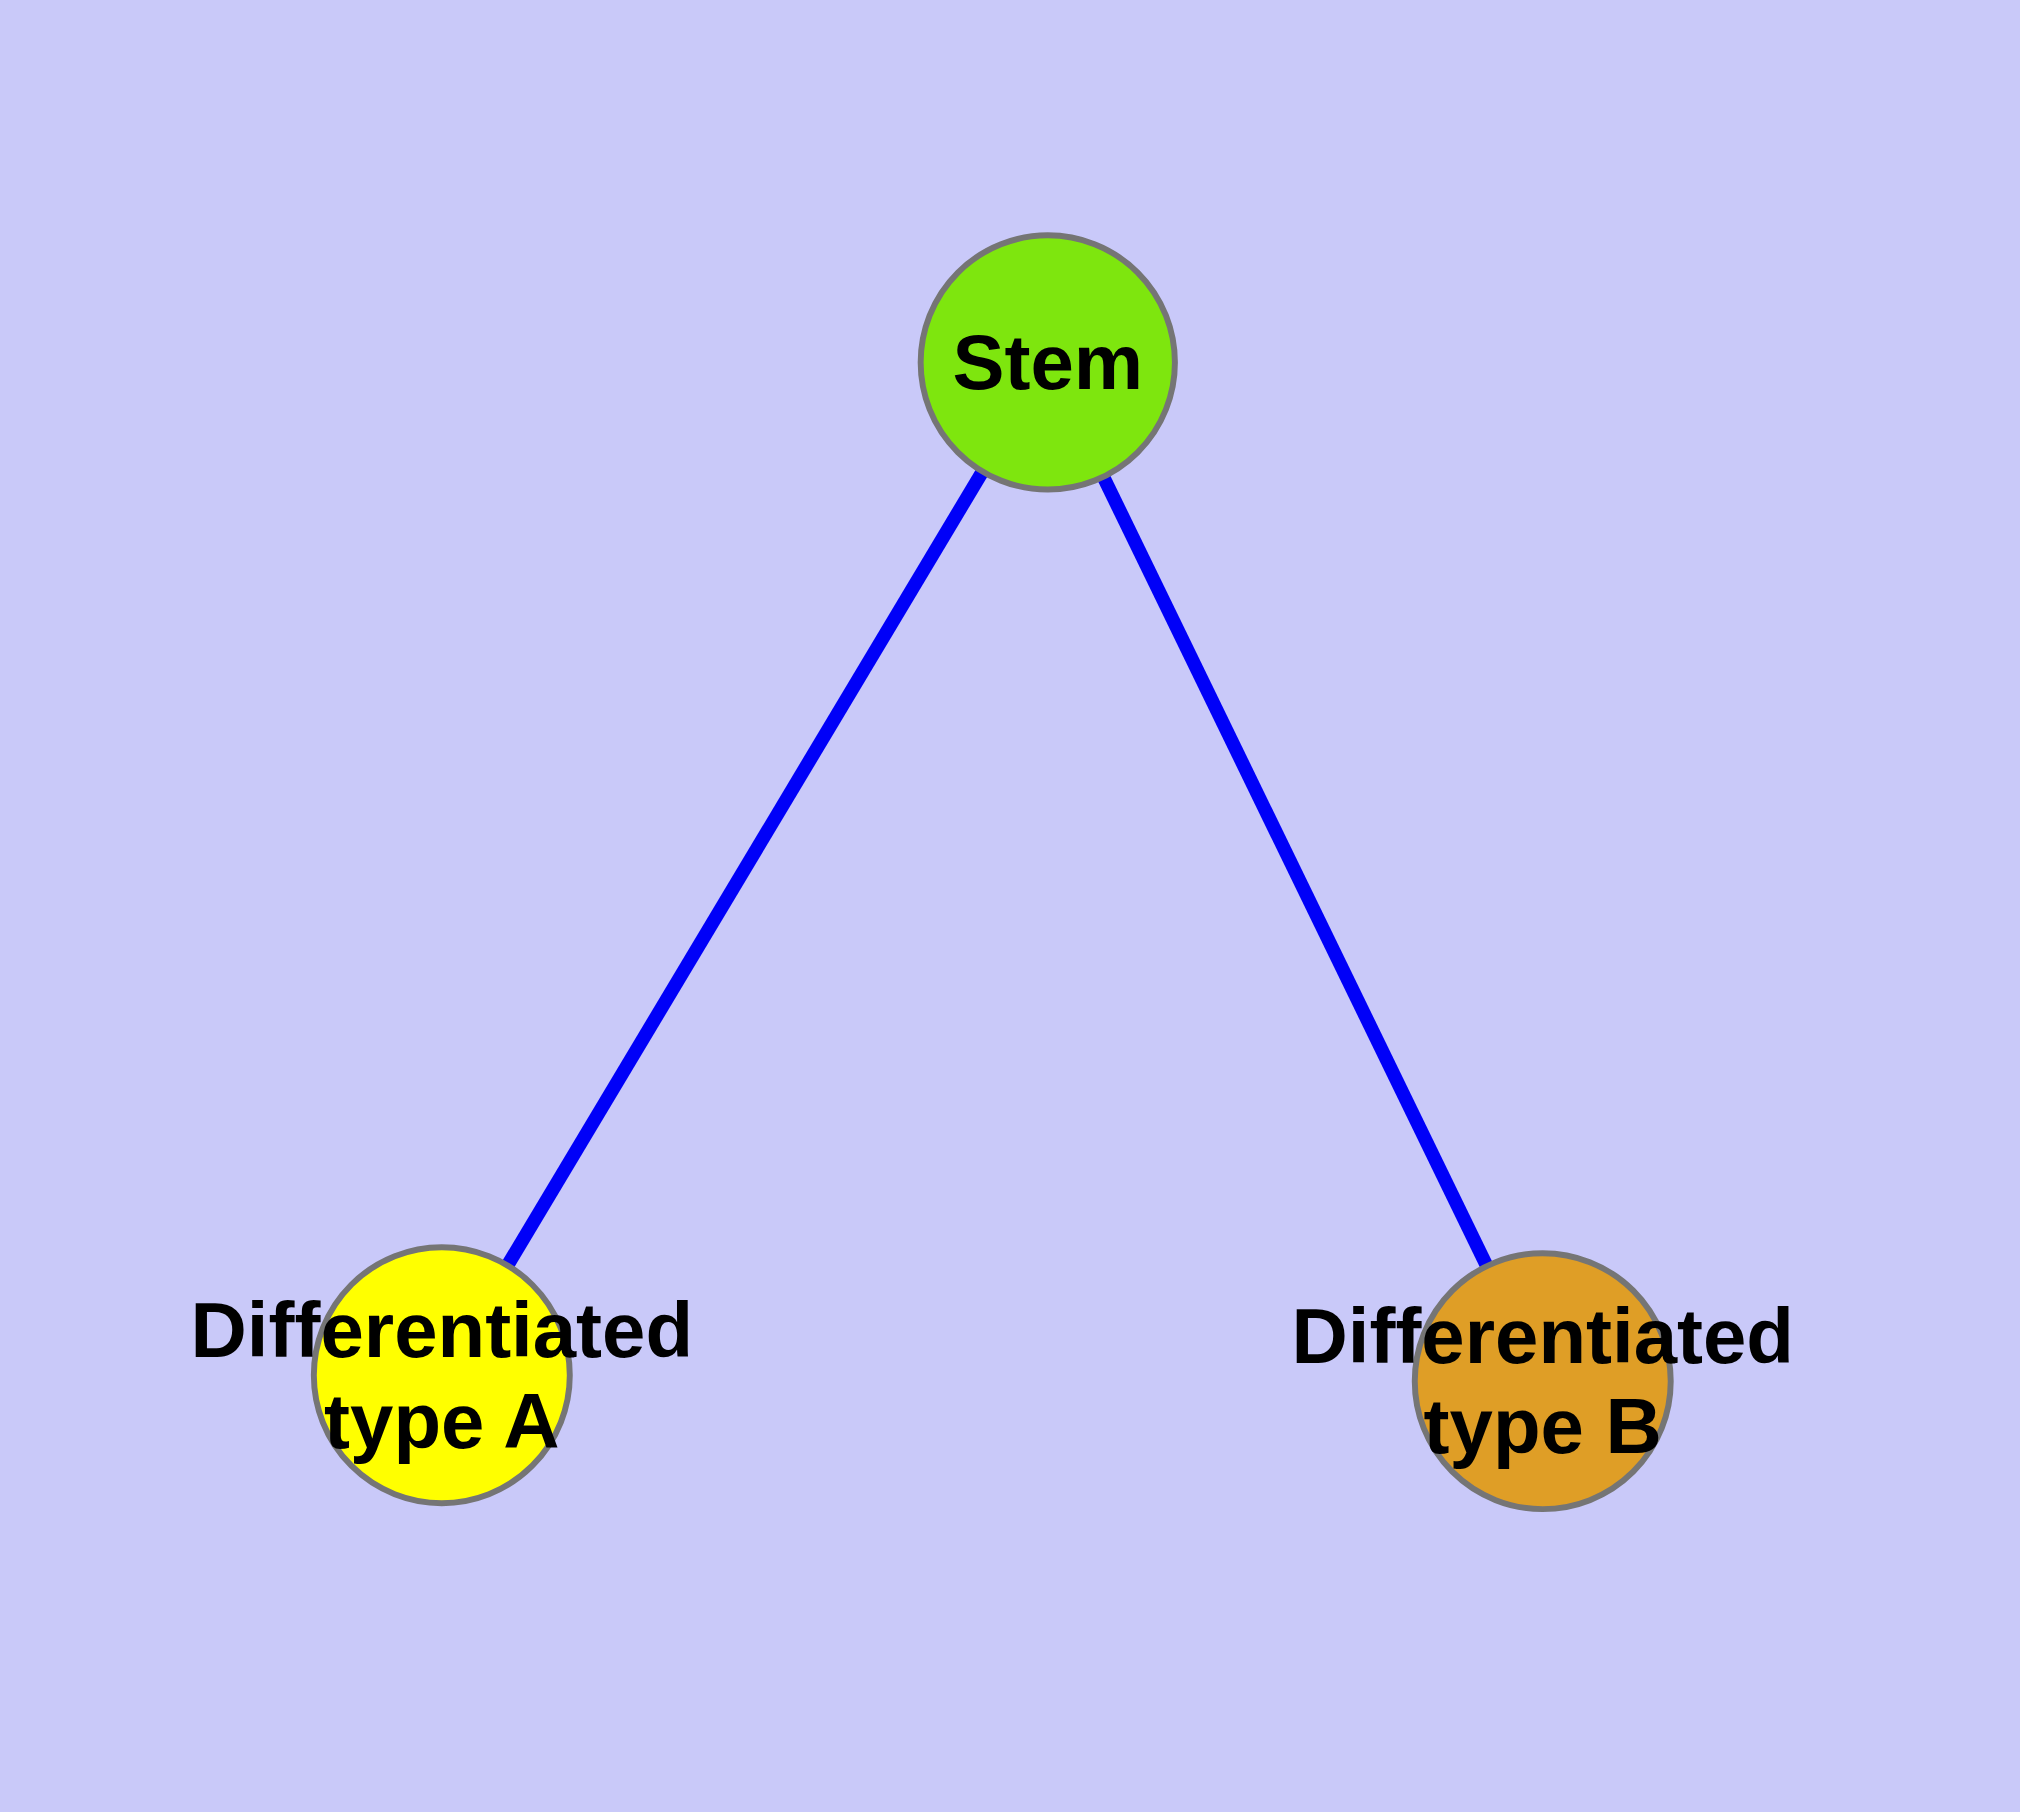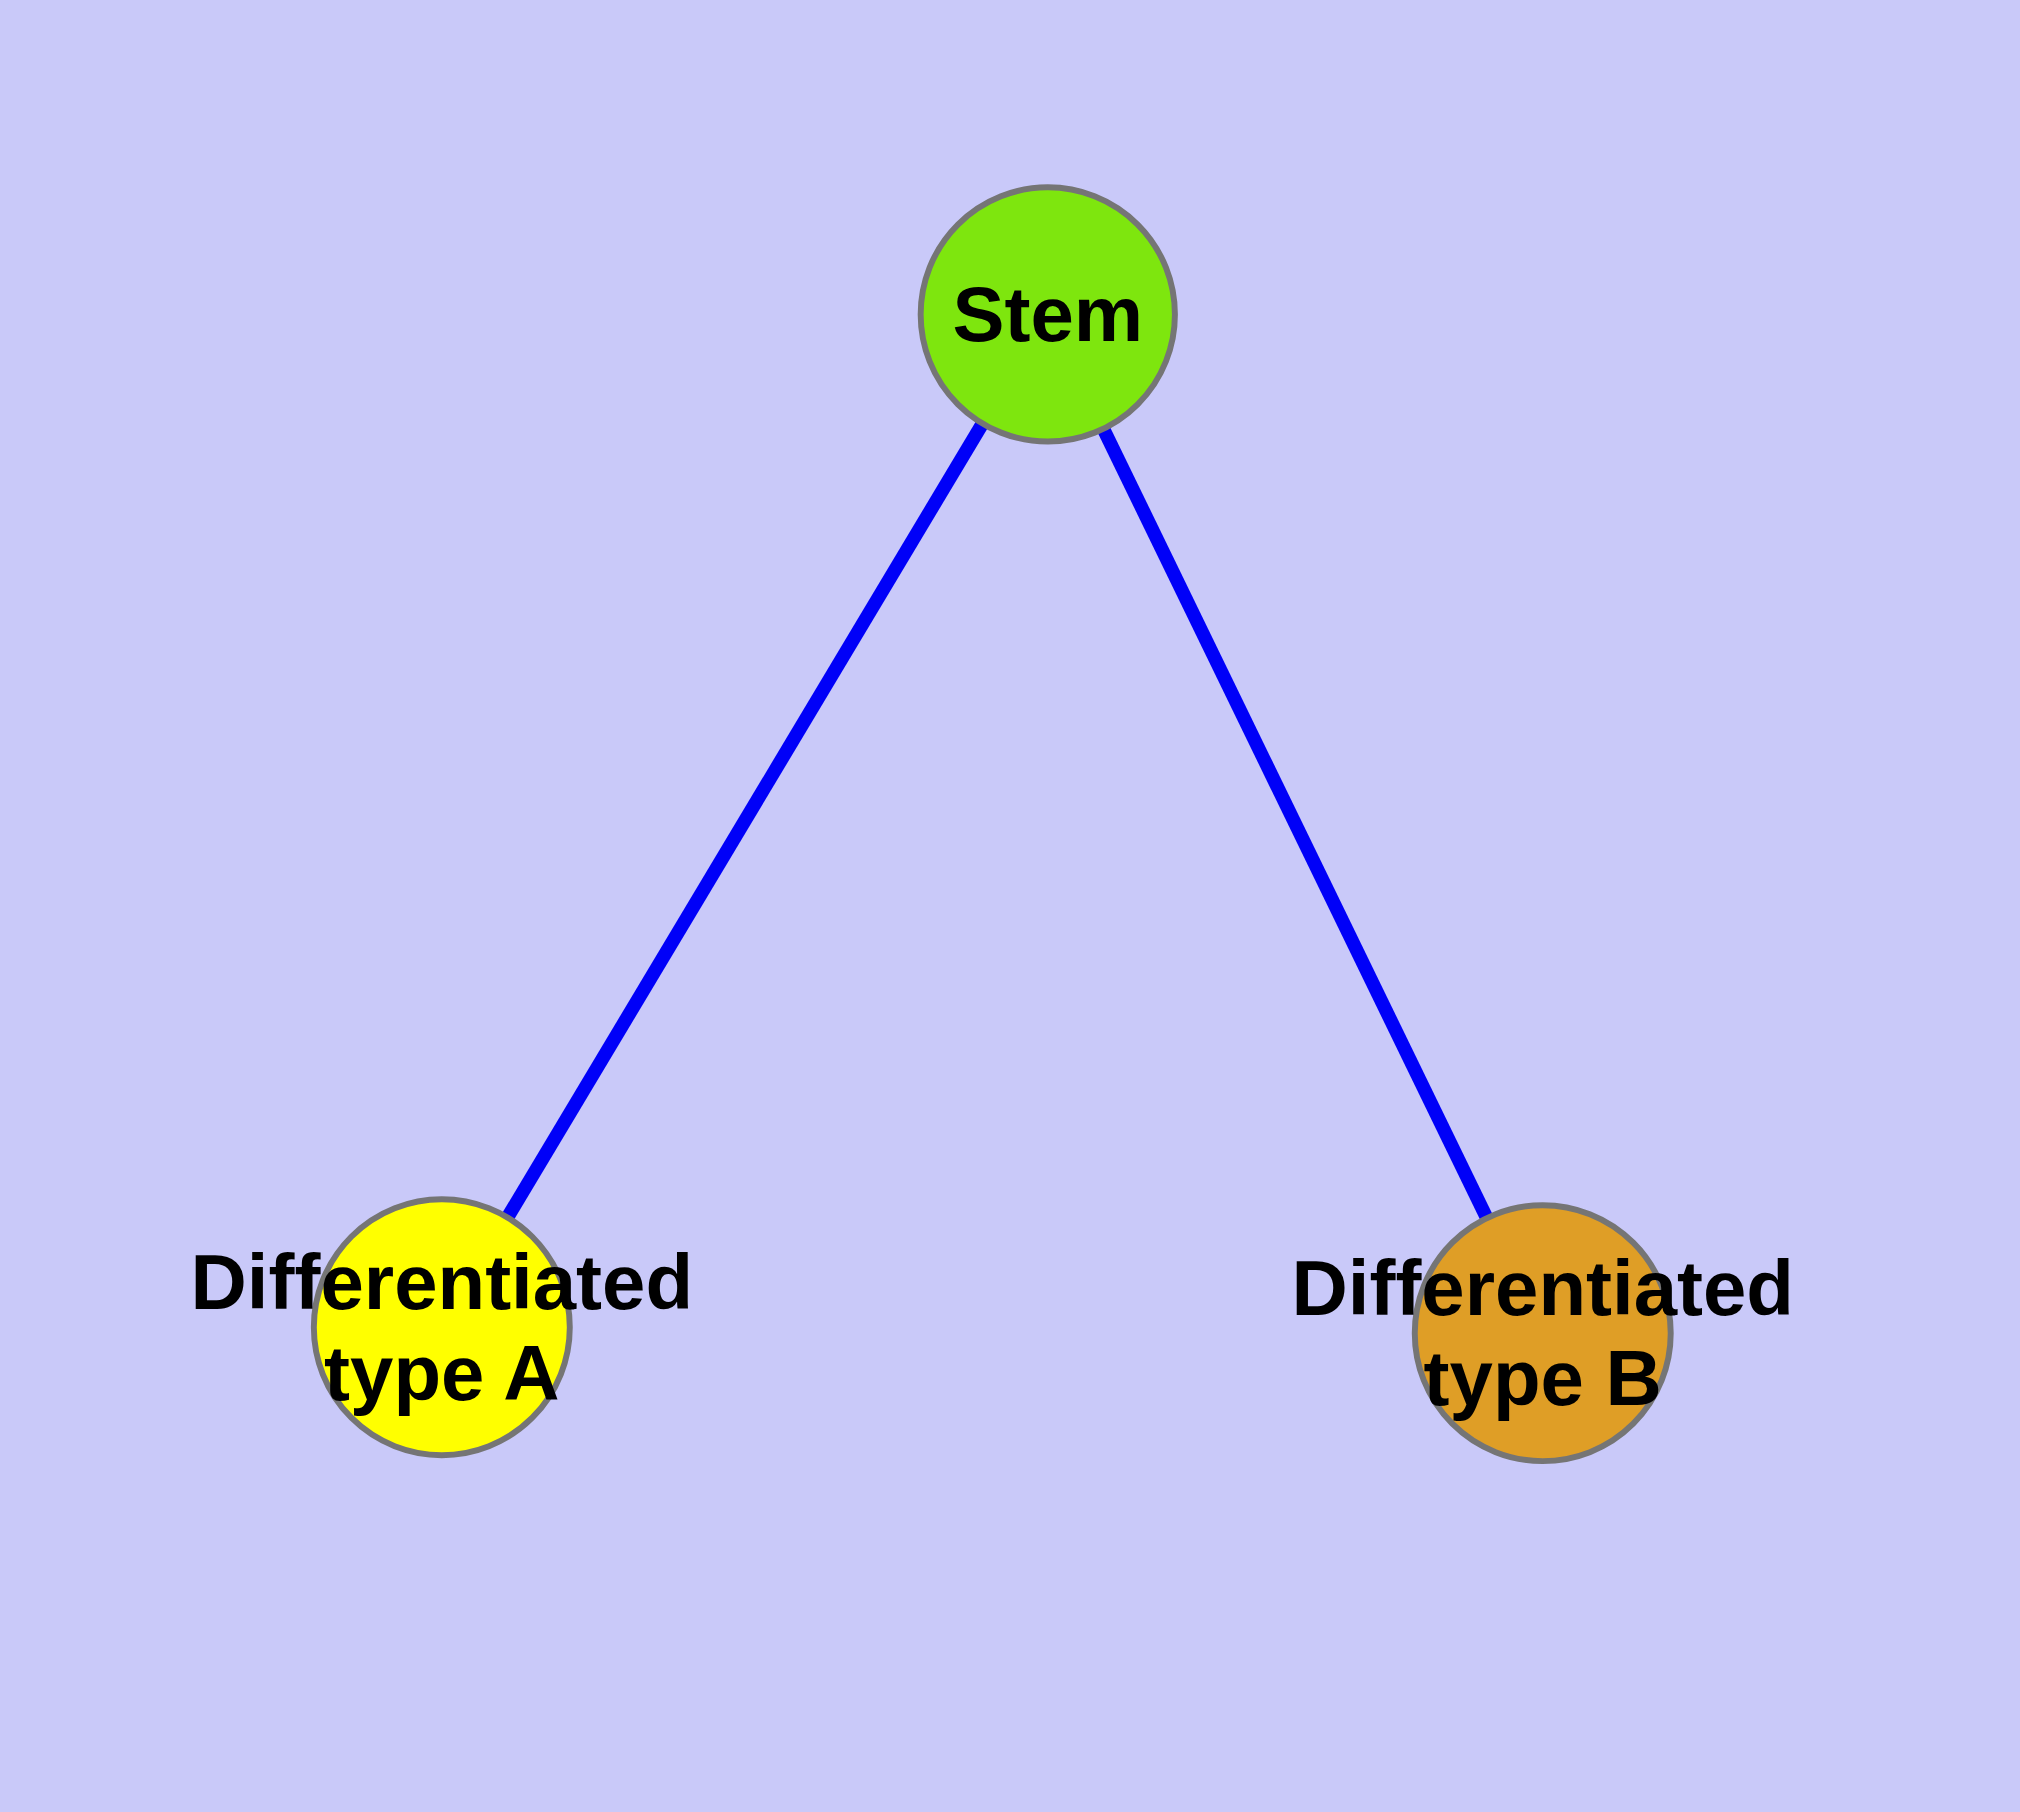--- a/index.html
+++ b/index.html
@@ -8,20 +8,21 @@
   }
   body {
     width: 2021px;
     height: 1812px;
     overflow: hidden;
     font-family: "Liberation Sans", sans-serif;
   }
   #diagram-wrap {
     position: absolute;
     inset: 0;
+    margin-top: 48px;
   }
   svg {
     display: block;
     width: 2021px;
     height: 1812px;
   }
   .node-label {
     font-family: "Liberation Sans", sans-serif;
     font-weight: 700;
     font-size: 92px;

